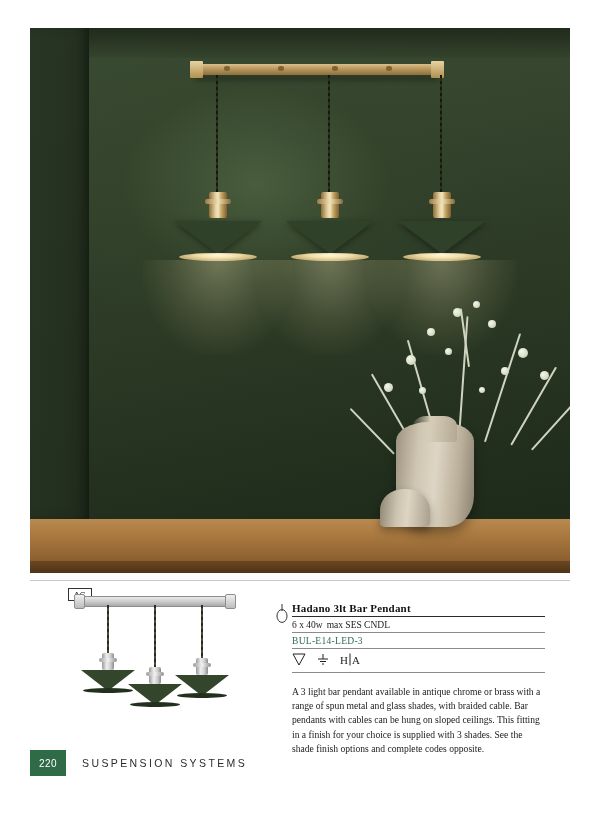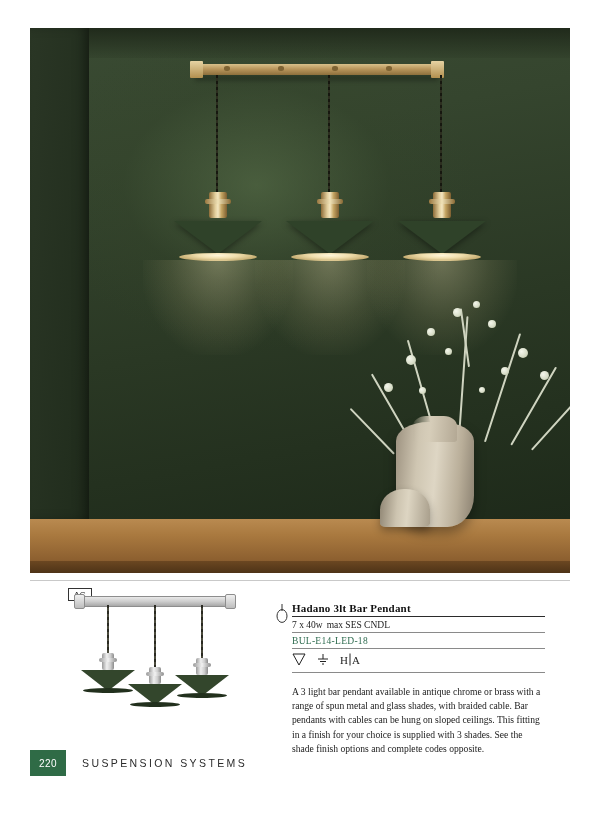--- a/index.html
+++ b/index.html
@@ -488,26 +488,26 @@
     <line x1="7" y1="0" x2="7" y2="7" stroke="#333" stroke-width="1"></line>
     <ellipse cx="7" cy="12" rx="5" ry="6.4" fill="none" stroke="#333" stroke-width="1"></ellipse>
   </svg>
 </div>
 
 <div class="prod">
   <div class="prod-title">Hadano 3lt Bar Pendant</div>
   <div class="rule"></div>
 
   <div class="spec-row">
-    <span>7 x 40w</span>
+    <span>6 x 40w</span>
     <span>max SES CNDL</span>
   </div>
   <div class="rule-thin"></div>
 
-  <div class="code-row">BUL-E14-LED-18</div>
+  <div class="code-row">BUL-E14-LED-3</div>
   <div class="rule-thin"></div>
 
   <div class="icon-row">
     <span>
       <svg width="14" height="13" viewBox="0 0 14 13">
         <polygon points="7,1 13,1 7,12 1,1" fill="none" stroke="#222" stroke-width="1"></polygon>
       </svg>
     </span>
     <span>
       <svg width="14" height="13" viewBox="0 0 14 13">

